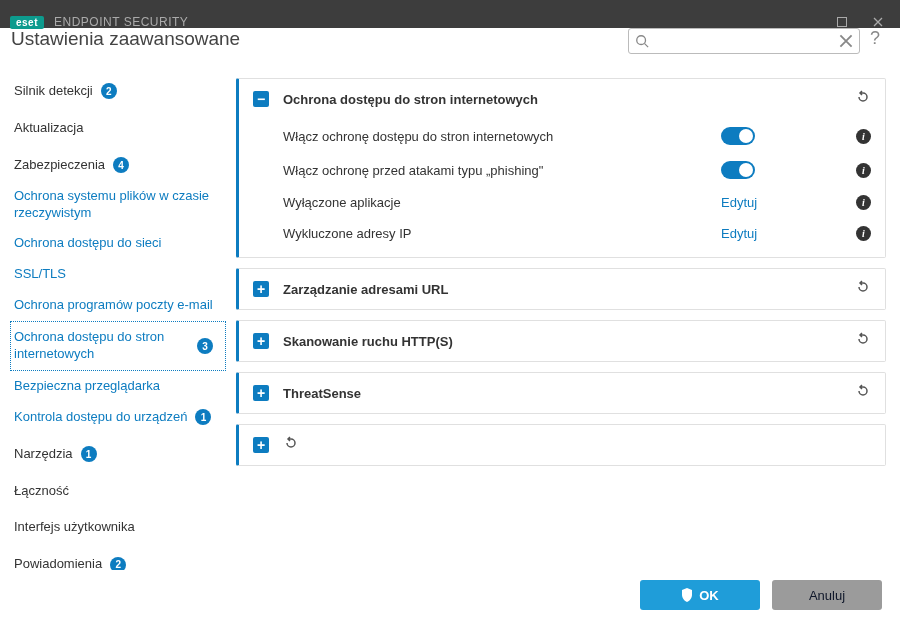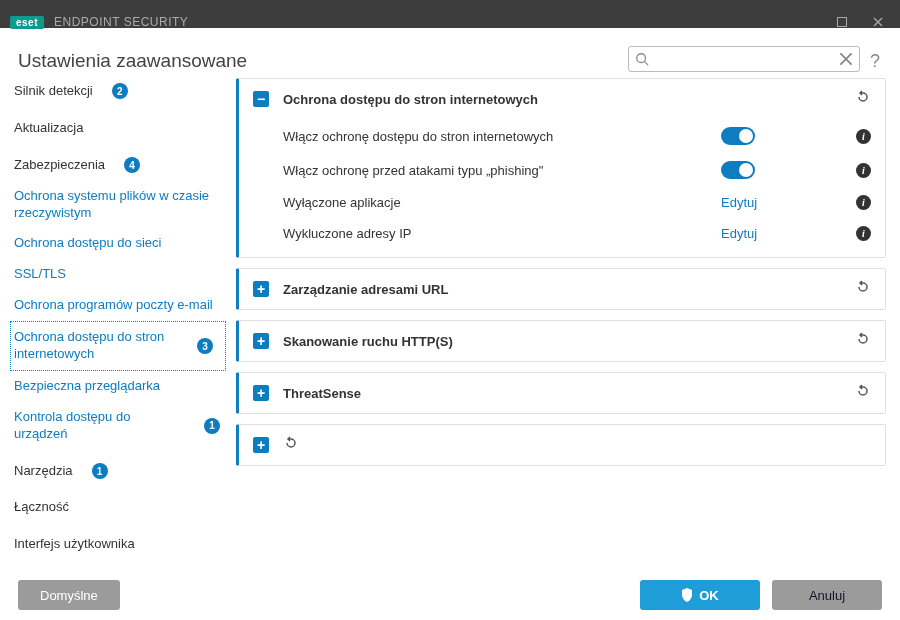--- a/index.html
+++ b/index.html
@@ -6,32 +6,32 @@
     body { font-family: "Segoe UI", Arial, sans-serif; width: 900px; height: 620px; background: #fff; overflow: hidden; }
     
     .titlebar { height: 28px; background: #3d3d3d; display: flex; align-items: center; padding: 16px 4px 0 10px; }
     .titlebar-logo { display: flex; align-items: center; gap: 6px; }
     .logo-badge { background: #0d9b8e; color: #fff; font-size: 10px; font-weight: bold; padding: 1px 6px; border-radius: 2px; letter-spacing: 0.5px; }
     .titlebar-title { color: #aaa; font-size: 12px; margin-left: 4px; letter-spacing: 0.5px; }
     .titlebar-spacer { flex: 1; }
     .win-btn { width: 36px; height: 28px; display: flex; align-items: center; justify-content: center; color: #aaa; cursor: pointer; }
     .win-btn svg { width: 10px; height: 10px; }
     
-    .header { height: 44px; display: flex; align-items: flex-end; padding: 0 20px 0 18px; }
+    .header { height: 44px; display: flex; align-items: flex-start; padding: 0 20px 0 11px; }
     .page-title { font-size: 19px; color: #444; font-weight: 400; }
     .header-spacer { flex: 1; }
     .search-box { width: 232px; height: 26px; border: 1px solid #bbb; border-radius: 3px; display: flex; align-items: center; padding: 0 6px; }
     .search-box svg { width: 14px; height: 14px; color: #888; flex-shrink: 0; }
     .search-input { flex: 1; border: 0; outline: 0; font-size: 12px; padding: 0 6px; background: transparent; }
     .help-btn { margin-left: 10px; color: #888; font-size: 18px; cursor: pointer; }
     
     .body { display: flex; height: calc(620px - 28px - 44px - 50px); }
     
     .sidebar { width: 232px; overflow-y: auto; padding: 4px 0 0 0; }
-    .nav-item { padding: 7px 12px 7px 14px; font-size: 13px; color: #333; cursor: pointer; display: flex; align-items: center; gap: 19px; line-height: 1.3; }
+    .nav-item { padding: 7px 12px 7px 14px; font-size: 13px; color: #333; cursor: pointer; display: flex; align-items: center; gap: 8px; line-height: 1.3; }
     .nav-item.top { font-weight: 400; color: #333; }
     .nav-item.sub { color: #0d7cc0; padding-left: 14px; }
     .nav-item.selected { border: 1px dotted #0d7cc0; margin: 0 6px 0 10px; padding-left: 3px; }
     .badge { display: inline-flex; min-width: 16px; height: 16px; background: #0d7cc0; color: #fff; border-radius: 8px; font-size: 10px; align-items: center; justify-content: center; padding: 0 4px; font-weight: bold; }
     .nav-top-link { color: #0d7cc0; }
     .nav-dark { color: #333; }
     
     .content { flex: 1; padding: 6px 14px 0 4px; overflow-y: auto; }
     .panel { background: #fff; border: 1px solid #e0e0e0; border-radius: 2px; margin-bottom: 10px; border-left: 3px solid #0d7cc0; }
     .panel-head { display: flex; align-items: center; padding: 10px 14px; cursor: pointer; }
@@ -250,21 +250,20 @@
           <svg viewBox="0 0 16 16">
               <path d="M4 8 A4 4 0 1 0 8 4 L5 4 M7 2 L5 4 L7 6" fill="none" stroke="currentColor" stroke-width="1.5"></path>
             </svg>
         </div>
       </div>
     </div>
   </div>
 </div>
 
 <div class="footer">
-  <button class="btn btn-default">Domyślne</button>
   <div class="footer-spacer"></div>
   <button class="btn btn-primary">
     <svg class="shield-icon" viewBox="0 0 12 14">
         <path d="M6 0 L11 2 V7 C11 10 8.5 13 6 14 C3.5 13 1 10 1 7 V2 Z" fill="#fff"></path>
       </svg>
     <span>OK</span>
   </button>
   <button class="btn btn-secondary">Anuluj</button>
 </div>
 

